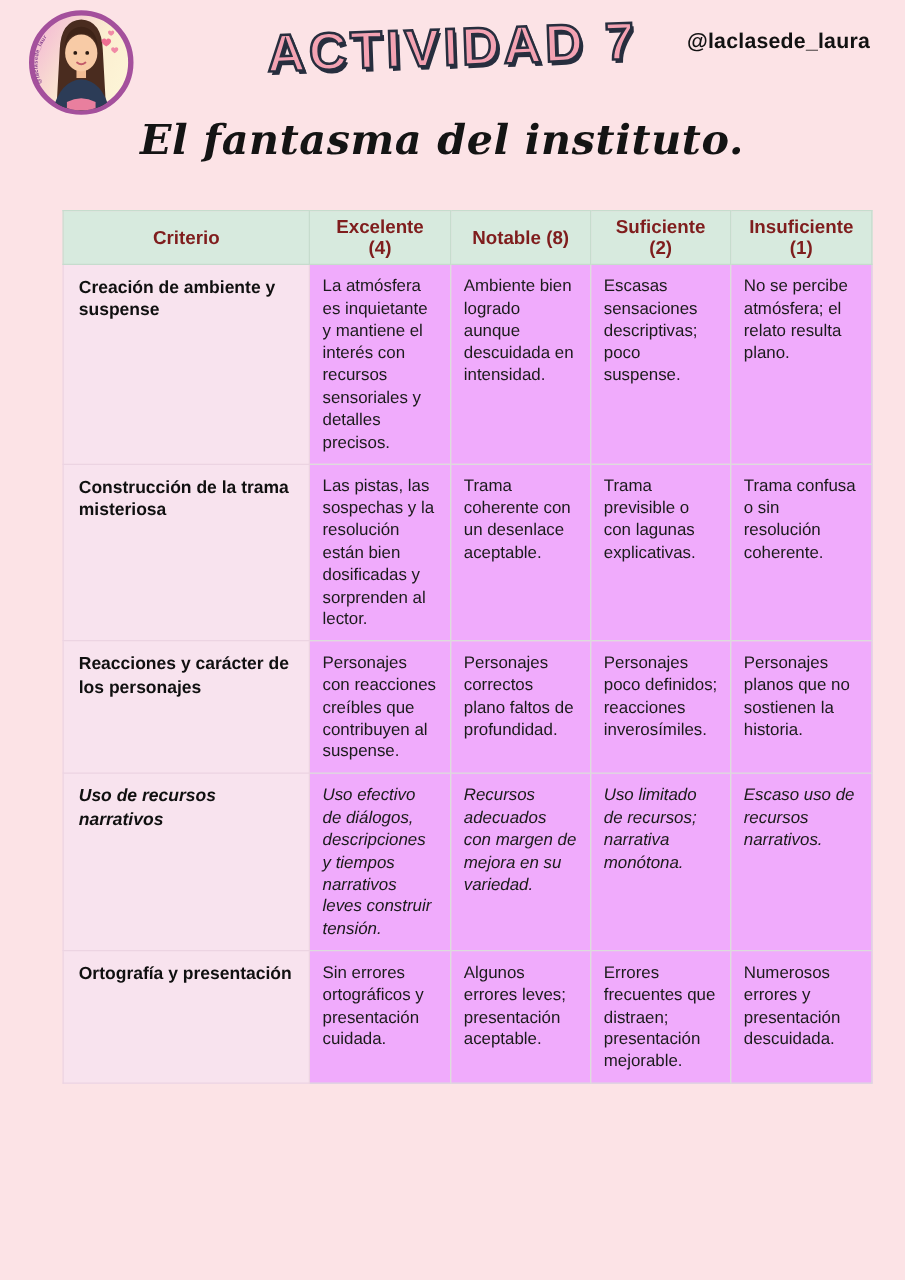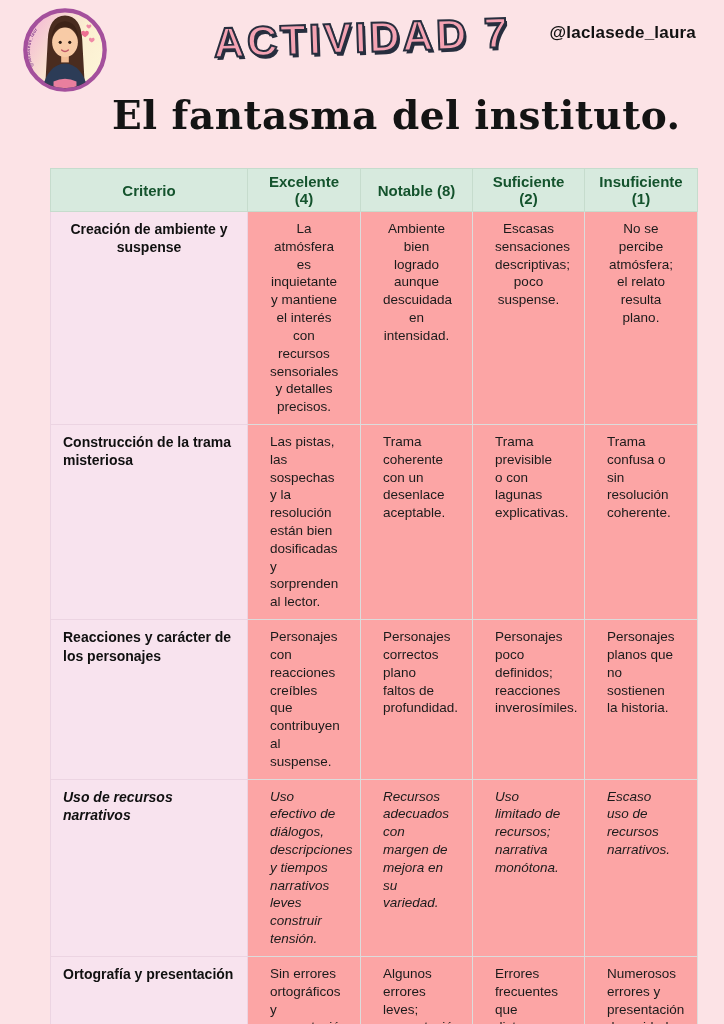--- a/index.html
+++ b/index.html
@@ -48,62 +48,63 @@
     font-weight: 700;
     letter-spacing: 0.2px;
     color: #121212;
     font-stretch: condensed;
   }
   .subtitle {
     position: absolute;
     left: 112px;
     top: 92px;
     font-family: "DejaVu Serif", serif;
-    font-weight: 700;
-    font-size: 39px;
+    font-style: italic;
+    font-weight: 700;
+    font-size: 33px;
     letter-spacing: 0.5px;
     color: #141414;
   }
   
   table.rubric {
     position: absolute;
     left: 50px;
     top: 168px;
     width: 647px;
     border-collapse: collapse;
     table-layout: fixed;
   }
   table.rubric th {
     background: #d7eade;
     border: 1px solid #c6dccd;
     font-size: 15px;
     font-weight: 700;
     text-align: center;
     padding: 4px 14px;
     height: 26px;
-    color: #14532d;
+    color: #7f1d1d;
   }
   table.rubric td {
     border: 1px solid #dcdcdc;
     vertical-align: top;
-    background: #fca5a5;
+    background: #f0abfc;
     font-size: 13.5px;
     line-height: 1.32;
-    padding: 8px 22px;
+    padding: 8px 10px;
     color: #1b1b1b;
   }
   table.rubric td.criterion {
     background: #f8e3ee;
     border-color: #ecd4e2;
     font-weight: 700;
     font-size: 14px;
     padding: 8px 12px;
     color: #101010;
   }
-  tr.r1 { height: 143px; text-align: center; }
+  tr.r1 { height: 143px; }
   tr.r2 { height: 126px; margin-top: 36px; }
   tr.r3 { height: 95px; margin-left: 37px;  }
   tr.r4 { height: 126px; font-style: italic; }
   tr.r5 { height: 93px;  }
 </style>
 </head>
 <body>
 
 <div class="page">
 

